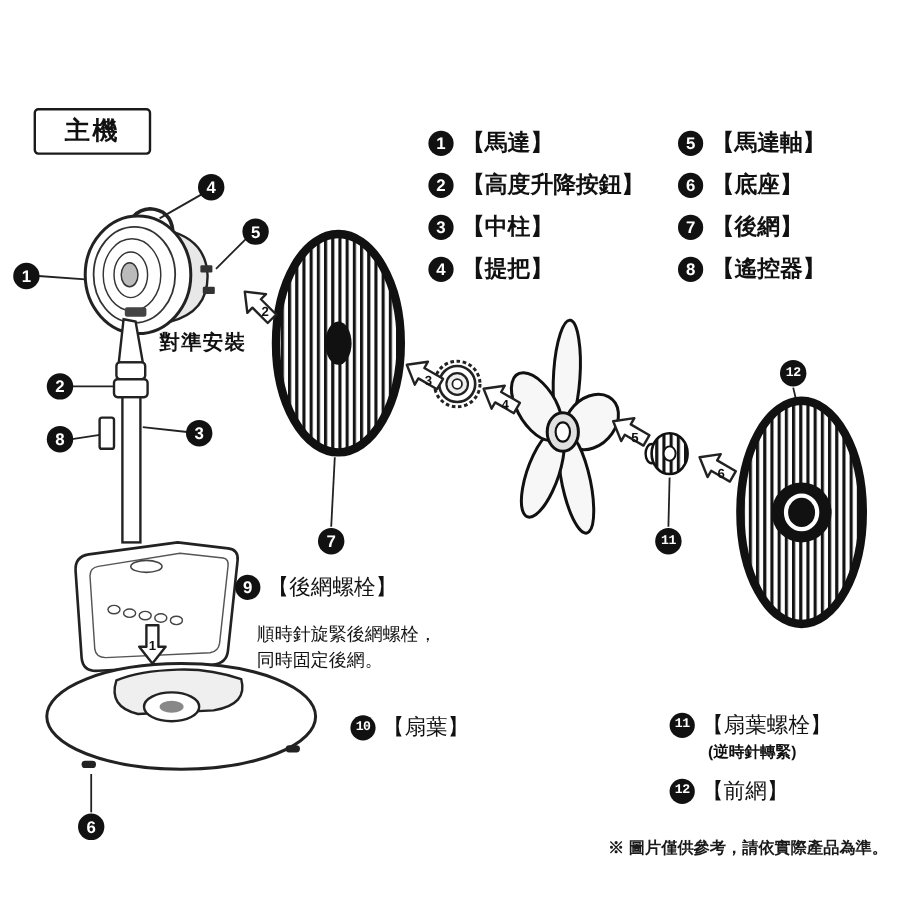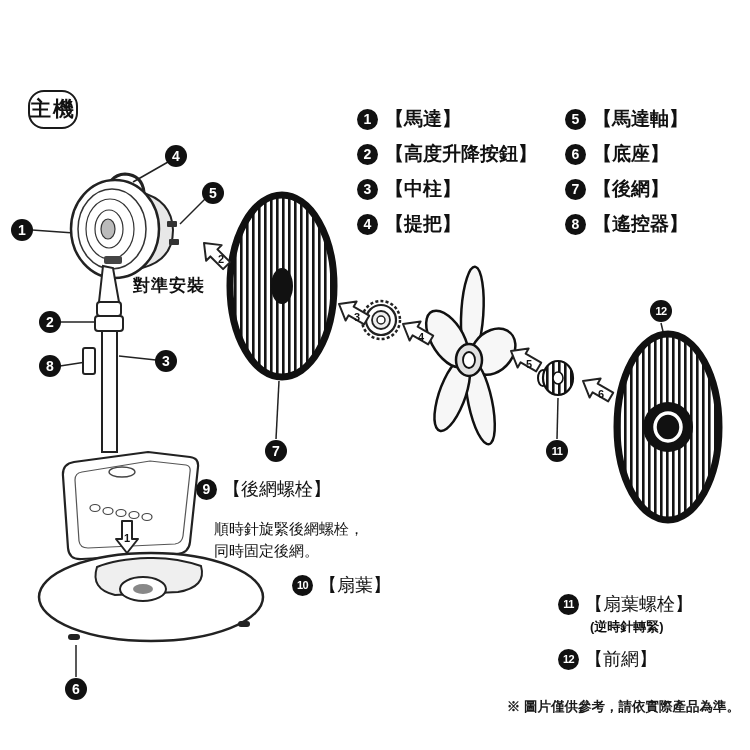--- a/index.html
+++ b/index.html
@@ -19,26 +19,26 @@
 
   .num {
     position: absolute;
     width: 22px; height: 22px;
     border-radius: 50%;
     background: #111; color: #fff;
     font-weight: bold; font-size: 14px; line-height: 1;
     display: flex; align-items: center; justify-content: center;
   }
   .num.inline { position: static; flex: none; width: 21px; height: 21px; }
-  .num.twodigit { font-size: 11px; letter-spacing: -0.5px; }
+  .num.twodigit { font-size: 11px; letter-spacing: -0.5px; font-family: Liberation Mono, monospace; }
 
   .section-box {
     position: absolute; left: 28px; top: 90px;
-    border: 2.5px solid #1a1a1a; border-radius: 16px;
-    padding: 3px 0 4px;
+    border: 2.5px solid #1a1a1a; border-radius: 4px;
+    padding: 3px 24px 4px;
     font-size: 21px; font-weight: bold; letter-spacing: 2px;
   }
   .align-label {
     position: absolute; left: 133px; top: 274px;
     font-size: 17px; font-weight: bold; letter-spacing: 1px; text-align: center;
   }
   .legend-row {
     position: absolute;
     display: flex; align-items: center; gap: 7px;
   }
@@ -237,21 +237,21 @@
 
   <div class="note" style="left:196px;top:477px">
     <div class="note-head">
       <span class="num inline">9</span>
       <span class="note-title">【後網螺栓】</span>
     </div>
     <div class="note-body" style="margin-left:18px">順時針旋緊後網螺栓，
 同時固定後網。</div>
   </div>
 
-  <div class="note" style="left:292px;top:573px">
+  <div class="note" style="left:292px;top:594px">
     <div class="note-head">
       <span class="num inline twodigit">10</span>
       <span class="note-title">【扇葉】</span>
     </div>
   </div>
 
   <div class="note" style="left:558px;top:592px">
     <div class="note-head">
       <span class="num inline twodigit">11</span>
       <span class="note-title">【扇葉螺栓】</span>

